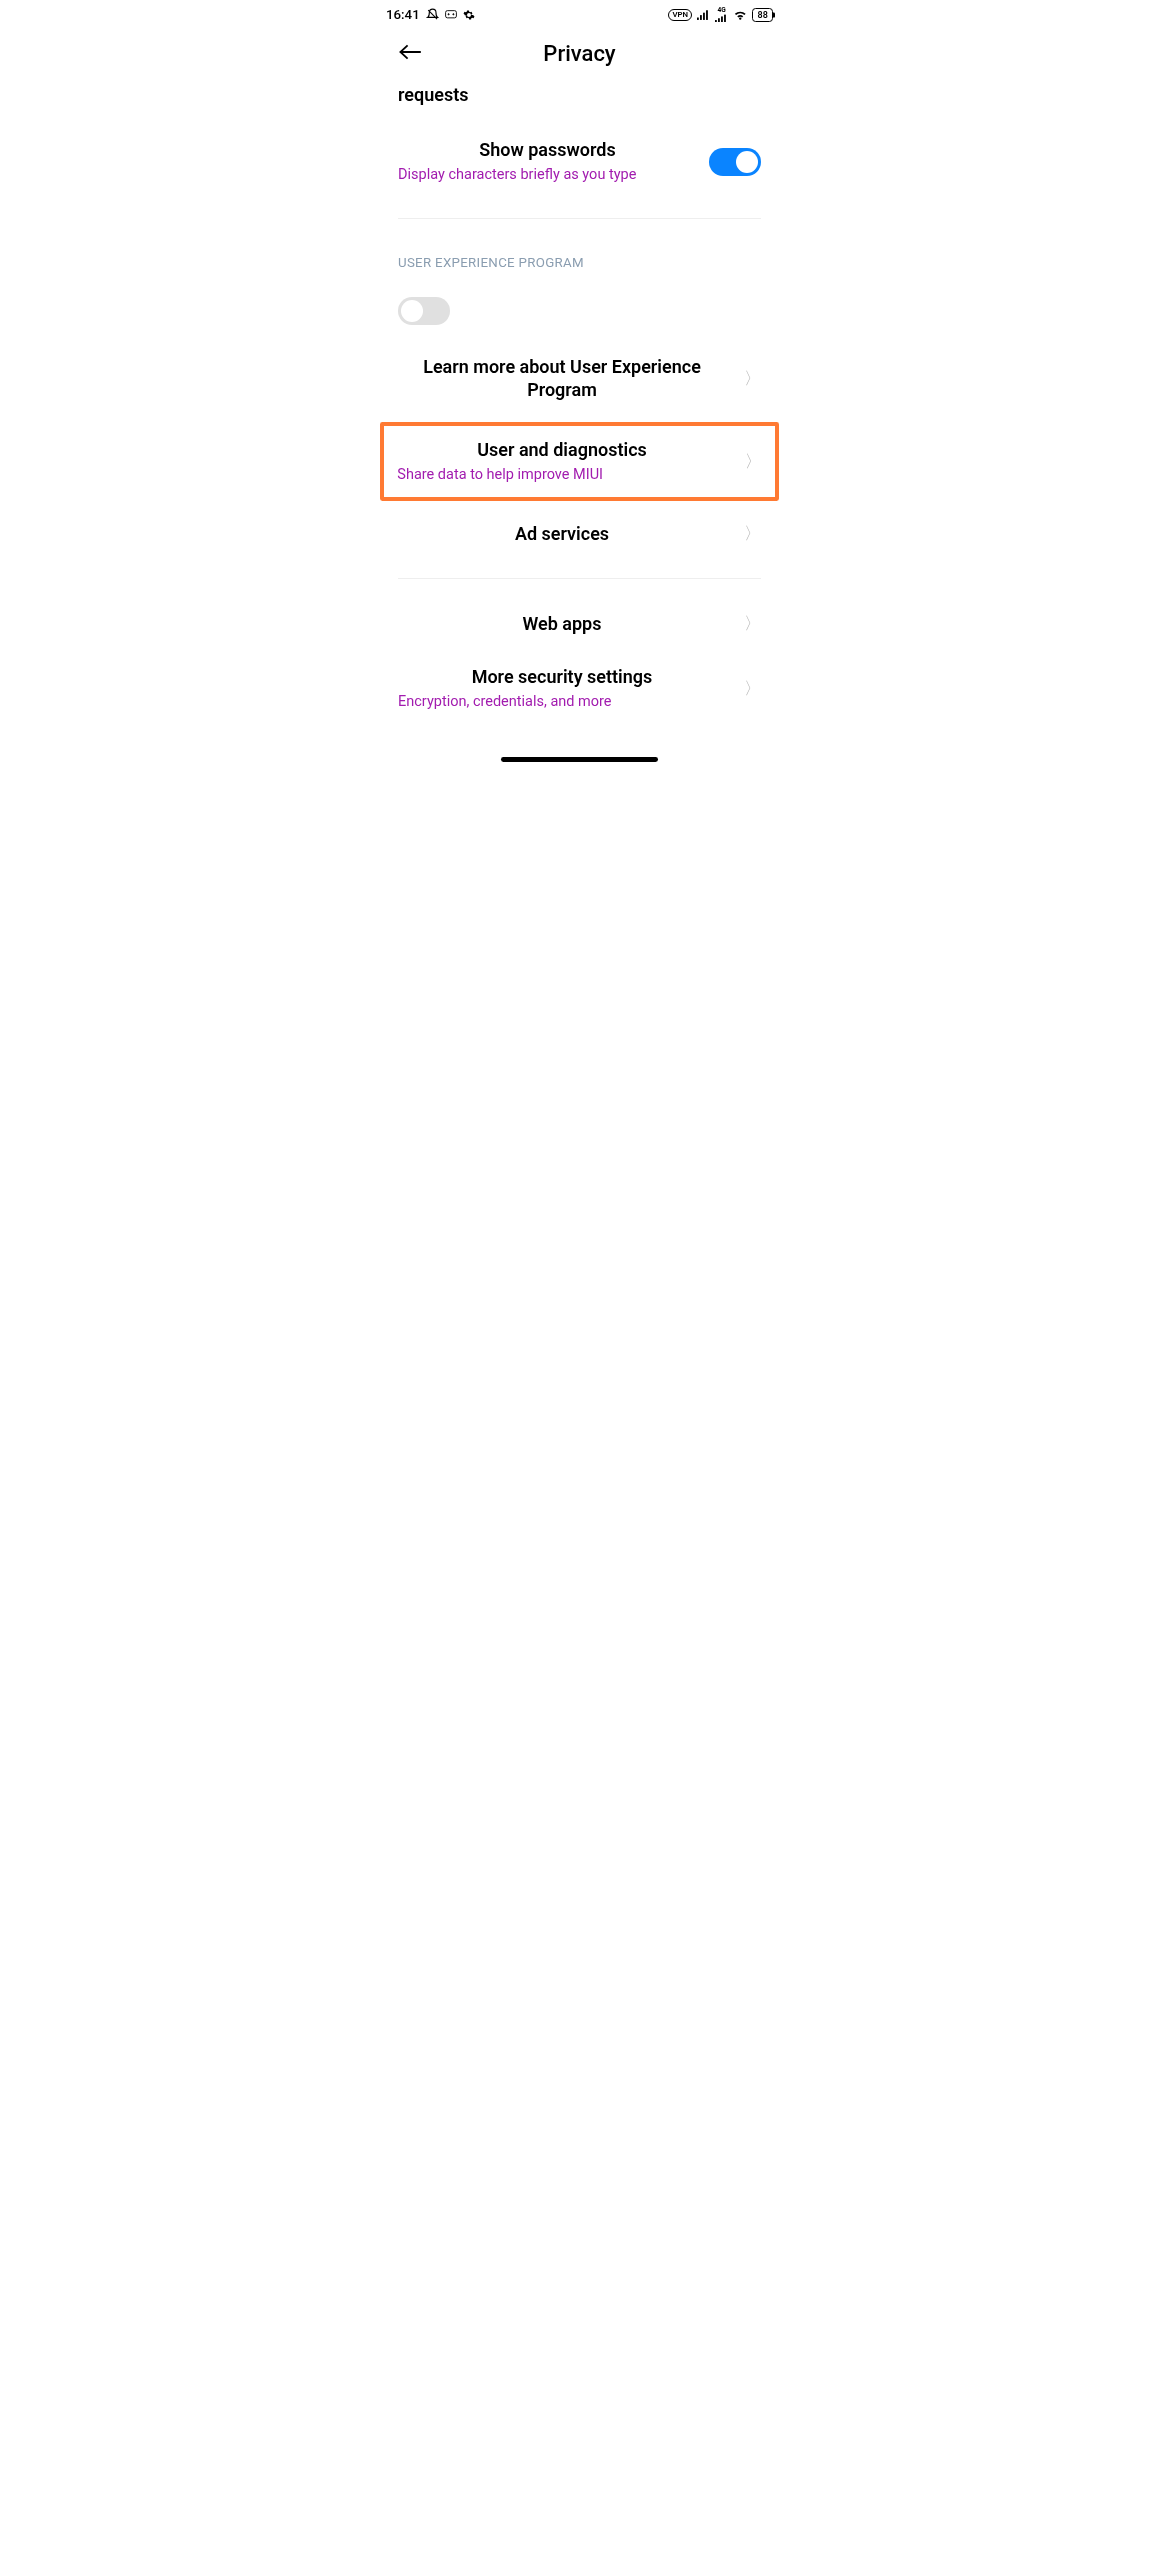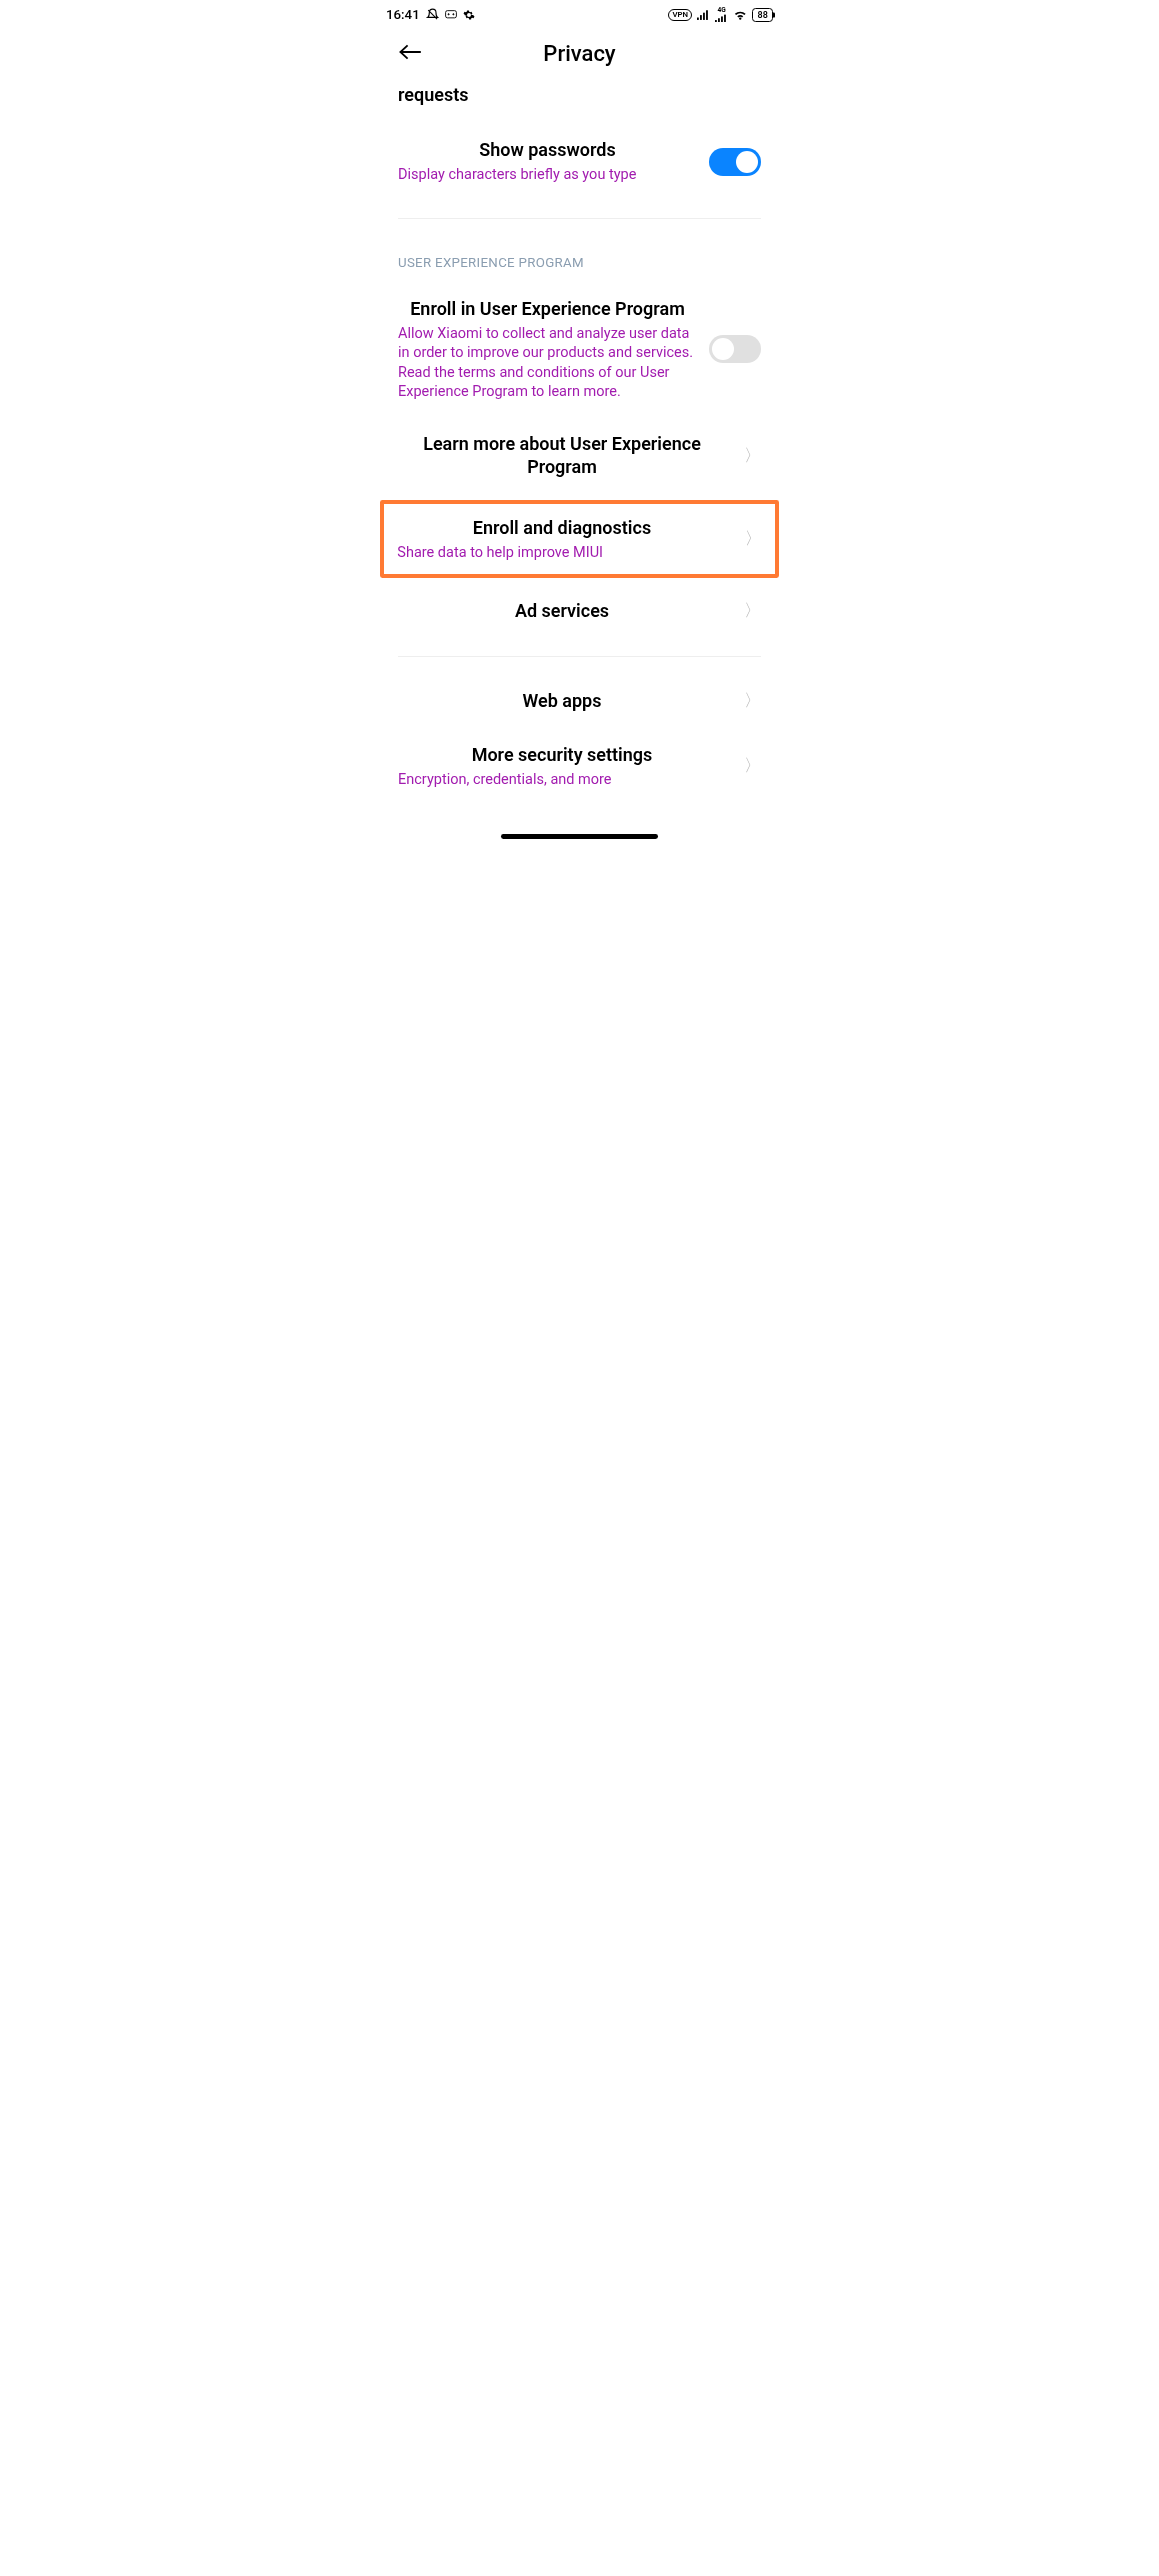--- a/index.html
+++ b/index.html
@@ -220,39 +220,35 @@
     <div class="toggle on">
         <div class="toggle-knob"></div>
       </div>
   </div>
 
   <div class="divider"></div>
 
   <div class="section-header">USER EXPERIENCE PROGRAM</div>
 
   <div class="item">
-    <div class="item-text">
-      <div class="item-title">Enroll in User Experience Program</div>
-      <div class="item-subtitle">Allow Xiaomi to collect and analyze user data in order to improve our products and services. Read the terms and conditions of our User Experience Program to learn more.</div>
-    </div>
     <div class="toggle off">
         <div class="toggle-knob"></div>
       </div>
   </div>
 
   <div class="item">
     <div class="item-text">
       <div class="item-title">Learn more about User Experience Program</div>
     </div>
     <span class="chevron">〉</span>
   </div>
 
   <div class="item highlighted">
     <div class="item-text">
-      <div class="item-title">Enroll and diagnostics</div>
+      <div class="item-title">User and diagnostics</div>
       <div class="item-subtitle">Share data to help improve MIUI</div>
     </div>
     <span class="chevron">〉</span>
   </div>
 
   <div class="item">
     <div class="item-text">
       <div class="item-title">Ad services</div>
     </div>
     <span class="chevron">〉</span>

